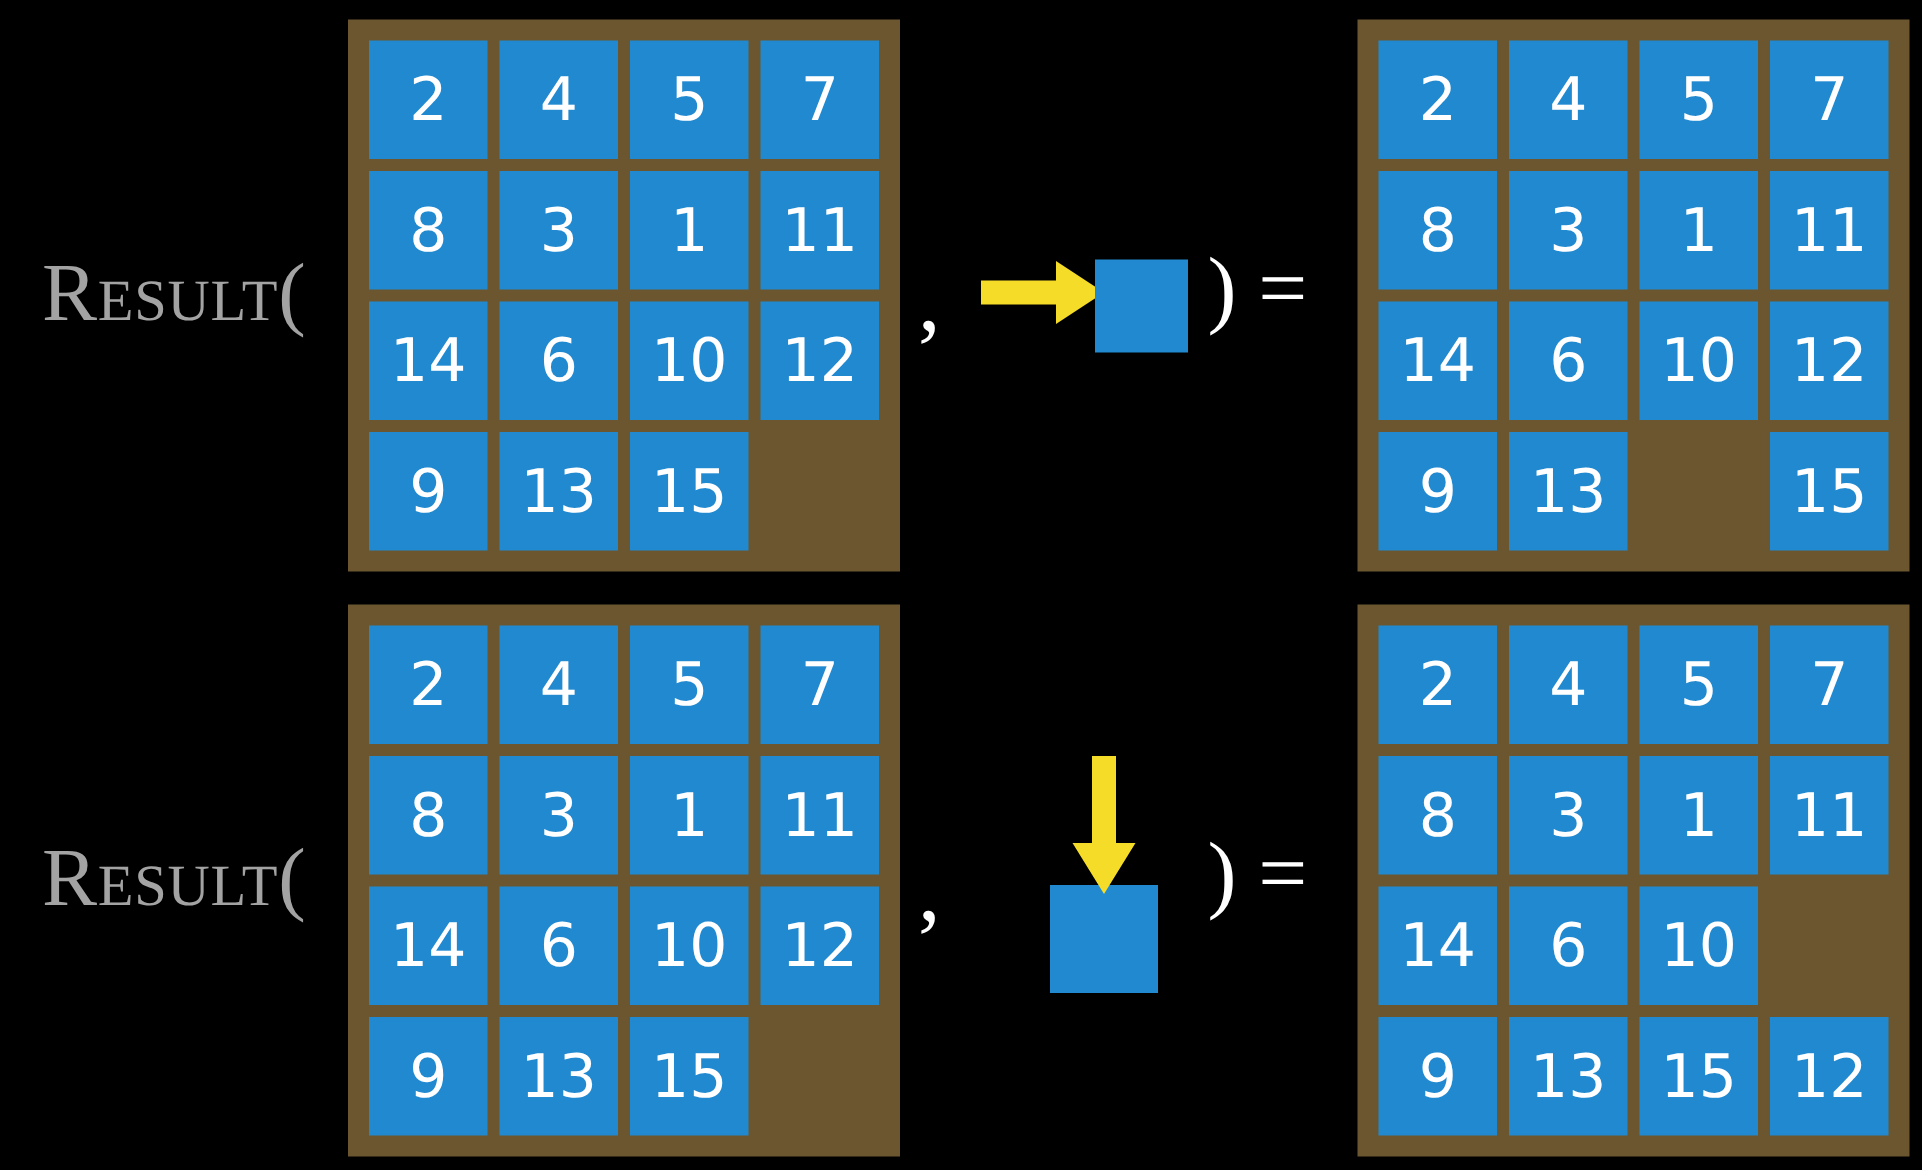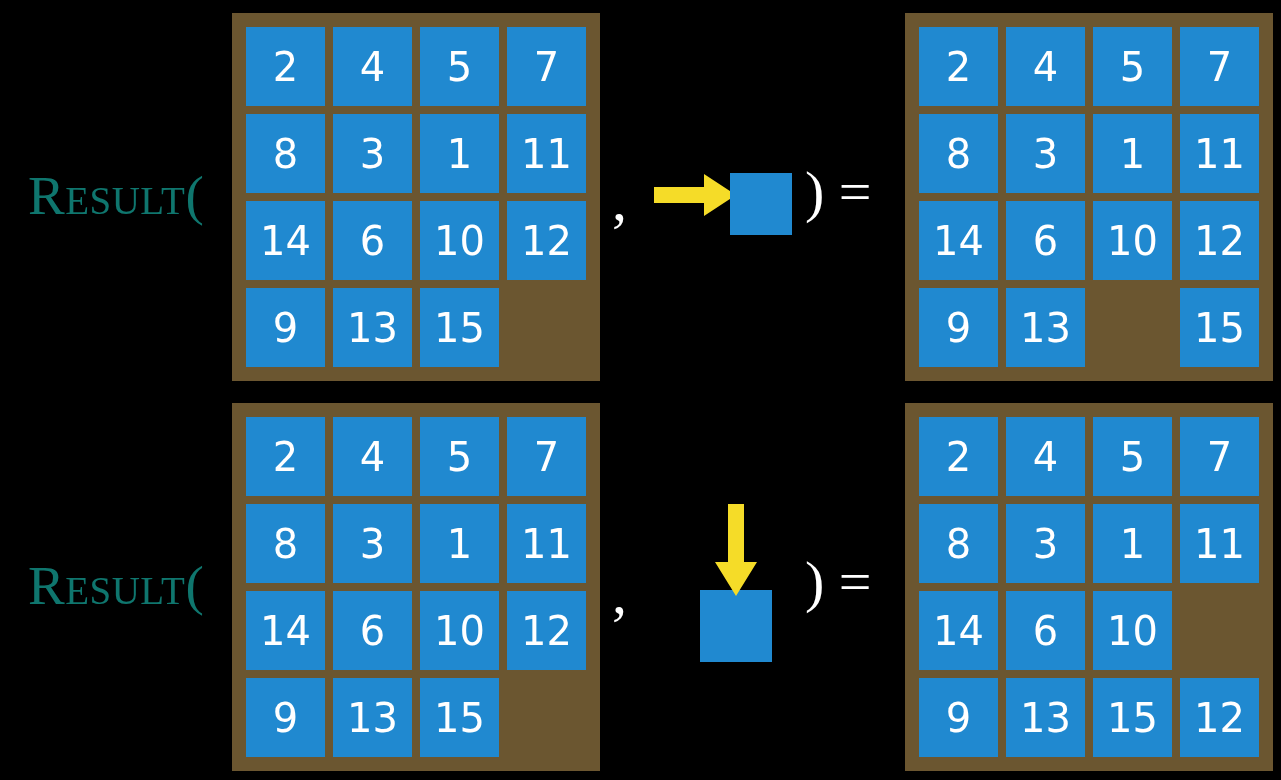--- a/index.html
+++ b/index.html
@@ -31,21 +31,21 @@
   }
   .row-top    { top: 0; }
   .row-bottom { top: 390px; }
 
   
   .result-label {
     position: absolute;
     left: 28px;
     top: 50%;
     transform: translateY(-50%);
-    color: #0f766e;
+    color: #a3a3a3;
     font-family: "Liberation Serif", serif;
     font-variant: small-caps;
     font-size: 55px;
     line-height: 1;
     letter-spacing: 0.5px;
     white-space: nowrap;
   }
 
   
   .board {

